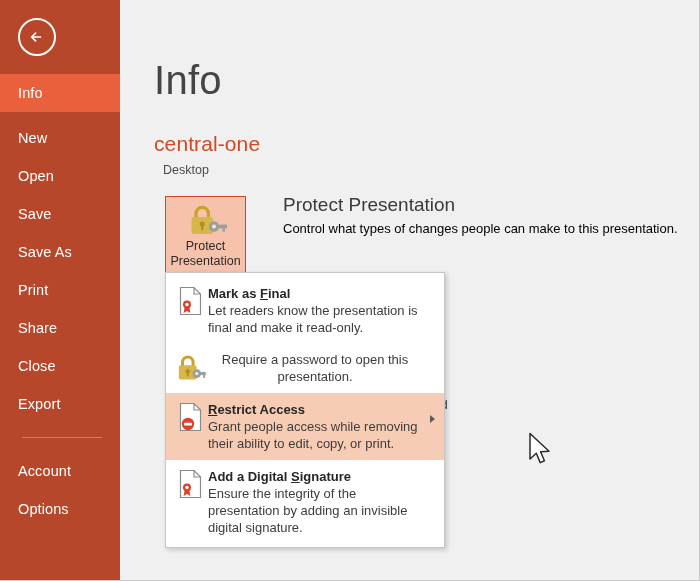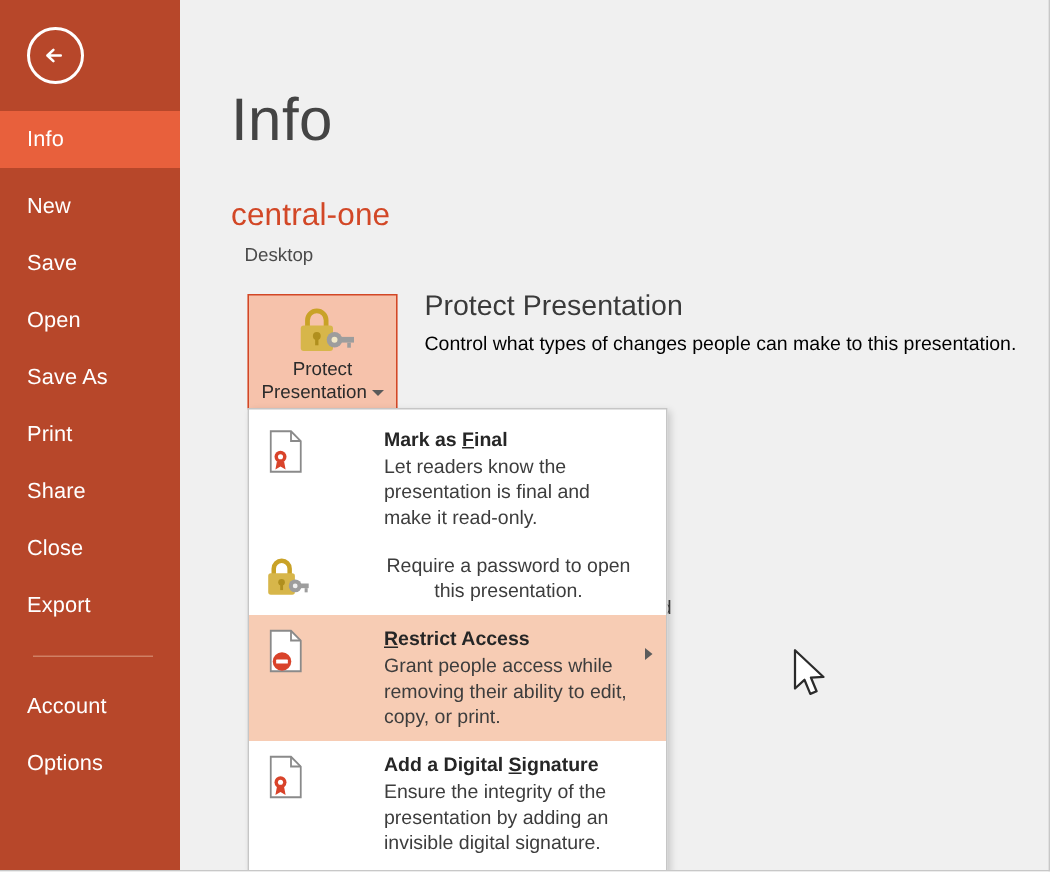--- a/index.html
+++ b/index.html
@@ -105,21 +105,21 @@
     top: 163px;
     font-size: 12.5px;
     color: #4a4a4a;
   }
 
   
   .protect-btn {
     position: absolute;
     left: 45px;
     top: 196px;
-    width: 100px;
+    width: 81px;
     height: 77px;
     background: #f6c2ab;
     border: 1px solid #d24726;
     box-sizing: border-box;
     display: flex;
     flex-direction: column;
     align-items: center;
     justify-content: flex-start;
     padding-top: 6px;
     cursor: pointer;
@@ -183,21 +183,21 @@
     box-sizing: border-box;
   }
   .menu-item.hovered { background: #f7ccb4; }
   .menu-ico {
     width: 34px;
     min-width: 34px;
     padding-top: 2px;
     display: flex;
     justify-content: center;
   }
-  .menu-txt { flex: 1; padding-right: 16px; margin-left: 48px; }
+  .menu-txt { flex: 1; padding-right: 16px; }
   .menu-title {
     font-size: 13px;
     color: #262626;
     font-weight: bold;
     line-height: 17px;
     margin-bottom: 1px;
   }
   .menu-title u { text-decoration: underline; }
   .menu-desc {
     font-size: 13px;
@@ -238,24 +238,24 @@
     </div>
 
     <div class="nav-item active">
       <span>Info</span>
     </div>
     <div class="nav-gap-sm"></div>
     <div class="nav-item">
       <span>New</span>
     </div>
     <div class="nav-item">
+      <span>Open</span>
+    </div>
+    <div class="nav-item">
       <span>Save</span>
-    </div>
-    <div class="nav-item">
-      <span>Open</span>
     </div>
     <div class="nav-item">
       <span>Save As</span>
     </div>
     <div class="nav-item">
       <span>Print</span>
     </div>
     <div class="nav-item">
       <span>Share</span>
     </div>

